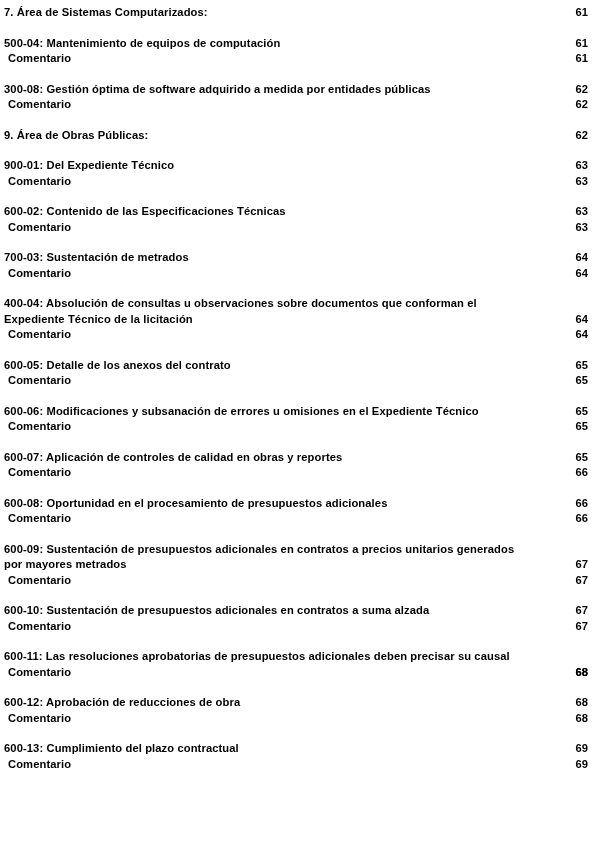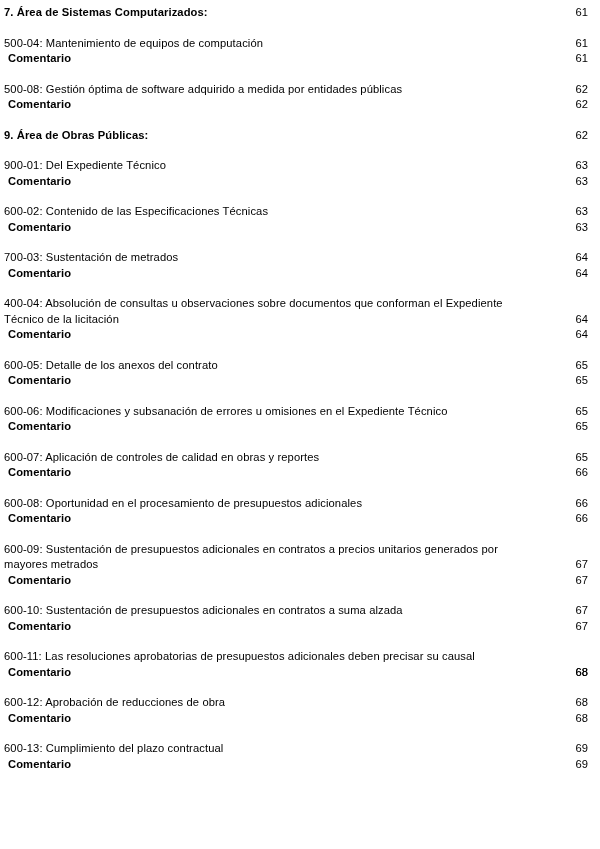--- a/index.html
+++ b/index.html
@@ -40,32 +40,32 @@
     position: relative;
     display: block;
     width: 100%;
     box-sizing: border-box;
     padding: 0 0 0 0;
     line-height: 15.5px;
   }
   .label {
     display: block;
     font-size: 11.2px;
-    font-weight: normal;
+    font-weight: bold;
     letter-spacing: 0.1px;
     padding-left: 4px;
     padding-right: 70px;
     white-space: normal;
   }
   .page-num {
     position: absolute;
     right: 12px;
     top: 0;
     font-size: 11.2px;
-    font-weight: normal;
+    font-weight: bold;
     text-align: right;
     width: 30px;
   }
   .sub .label {
     font-weight: bold;
     padding-left: 8px;
   }
   .heading .label {
     font-weight: bold;
   }
@@ -91,21 +91,21 @@
         </div>
       </div>
       <div class="entry">
         <div class="row sub">
           <span class="label">Comentario</span>
           <span class="page-num">61</span>
         </div>
       </div>
       <div class="entry group-gap">
         <div class="row item">
-          <span class="label">500-08: Gestión óptima de software adquirido a medida por entidades públicas</span>
+          <span class="label">300-08: Gestión óptima de software adquirido a medida por entidades públicas</span>
           <span class="page-num">62</span>
         </div>
       </div>
       <div class="entry">
         <div class="row sub">
           <span class="label">Comentario</span>
           <span class="page-num">62</span>
         </div>
       </div>
       <div class="entry group-gap">

